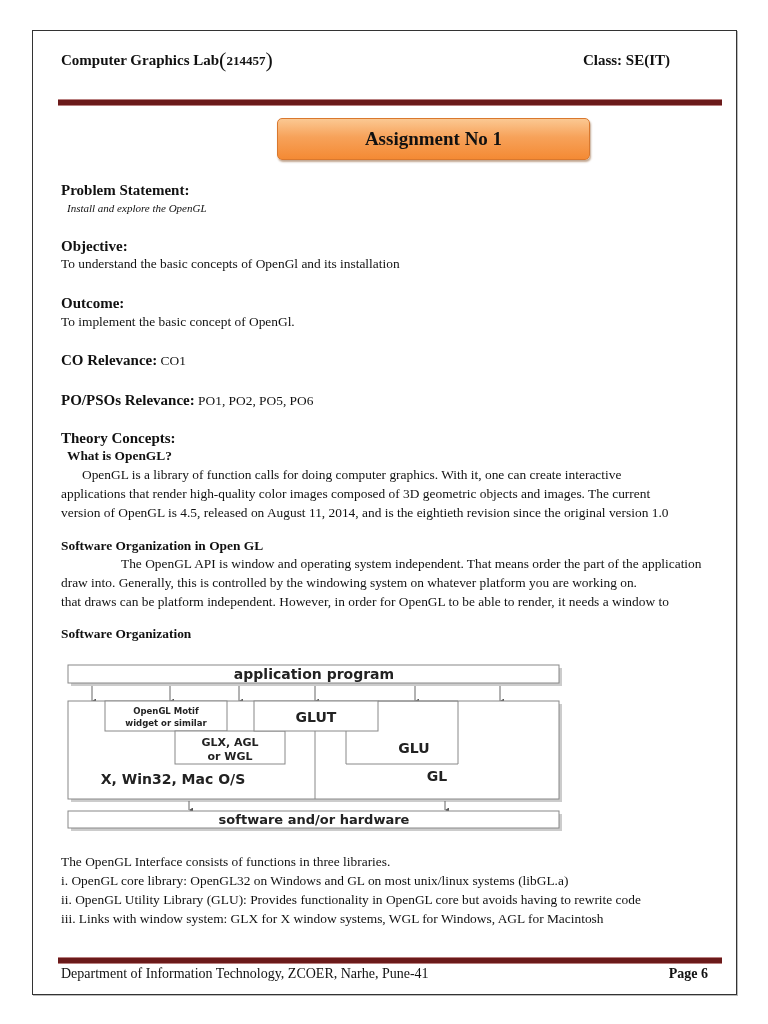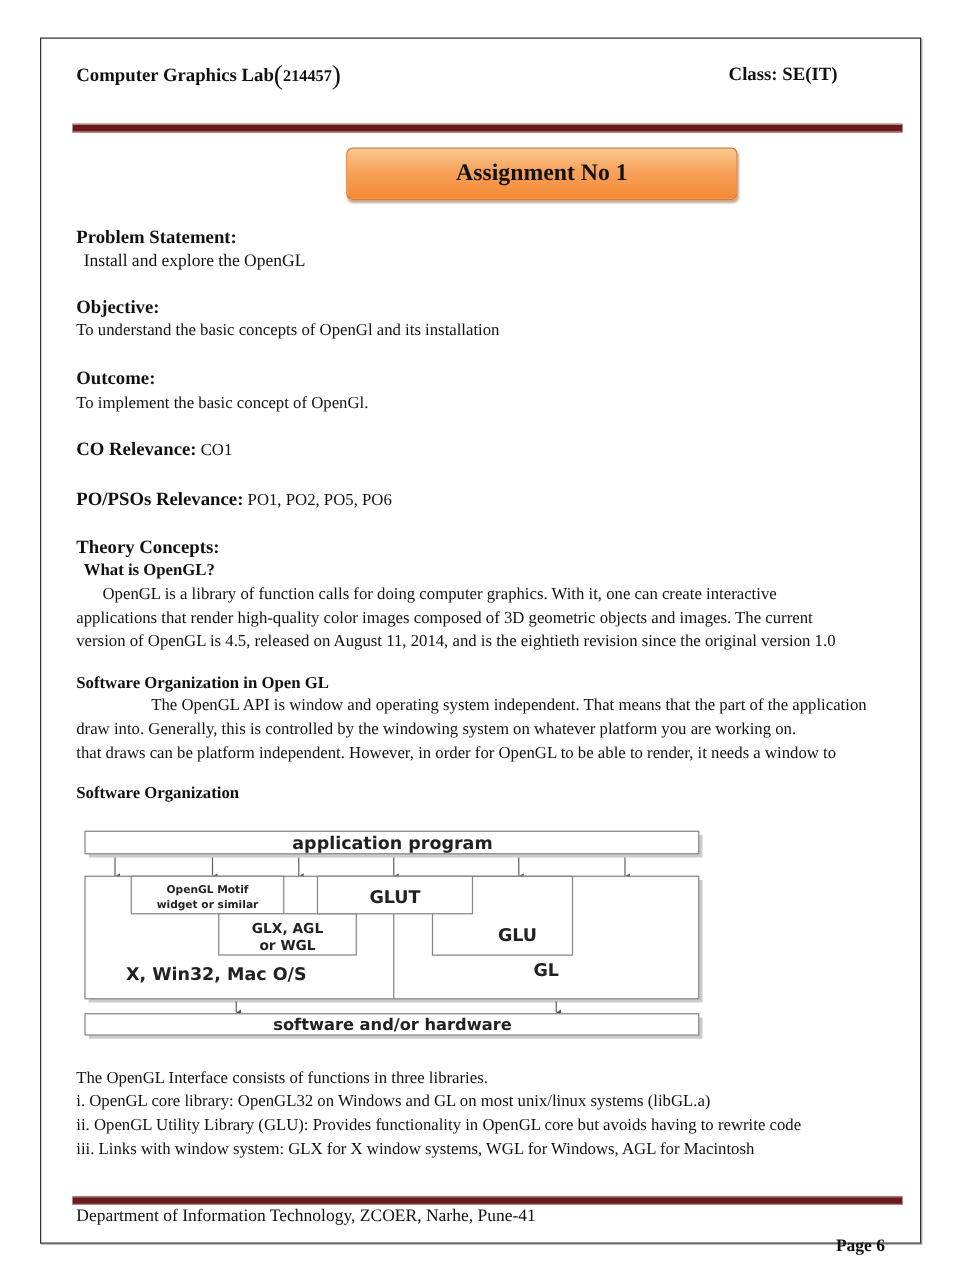--- a/index.html
+++ b/index.html
@@ -23,37 +23,37 @@
   .t { position:absolute; left:61px; font-size:13.4px; white-space:nowrap; }
   .h { position:absolute; left:61px; font-size:15px; font-weight:bold; white-space:nowrap;text-align:right; }
   .hs { position:absolute; font-size:13.4px; font-weight:bold; white-space:nowrap; }
   .b { font-weight:bold; font-size:15px; }
   .para { position:absolute; left:61px; width:660px; font-size:13.4px; line-height:19px; }
   .indent1 { display:inline-block; width:21px; }
   .indent2 { display:inline-block; width:60px; }
   .diagram { position:absolute; left:64px; top:660px; }
   .diagram text { font-family:"DejaVu Sans", sans-serif; font-weight:bold; fill:#222; }
   .footer-left { position:absolute; left:61px; top:966px; font-weight:normal; font-size:14px; }
-  .footer-right { position:absolute; right:60px; top:966px; font-weight:bold; font-size:14px;margin-top:24px; }
+  .footer-right { position:absolute; right:60px; top:966px; font-weight:bold; font-size:14px; }
 </style>
 </head>
 <body>
 
 <div class="page-frame"></div>
 
 <div class="hdr-left">
   <span>Computer Graphics Lab</span><span class="paren">(</span><span class="code">214457</span><span class="paren">)</span>
 </div>
 <div class="hdr-right">Class: SE(IT)</div>
 <div class="rule rule-top"></div>
 
 <div class="banner">Assignment No 1</div>
 
 <div class="h" style="top:182px;">Problem Statement:</div>
-<div class="t" style="top:202px; left:67px; font-size:14px;">Install and explore the OpenGL</div>
+<div class="t" style="top:202px; left:67px; font-size:11px;font-style:italic;">Install and explore the OpenGL</div>
 
 <div class="h" style="top:238px;">Objective:</div>
 <div class="t" style="top:256px;">To understand the basic concepts of OpenGl and its installation</div>
 
 <div class="h" style="top:295px;">Outcome:</div>
 <div class="t" style="top:314px;">To implement the basic concept of OpenGl.</div>
 
 <div class="t" style="top:352px;">
   <span class="b">CO Relevance:</span><span> CO1</span>
 </div>
@@ -65,21 +65,21 @@
 <div class="h" style="top:430px;">Theory Concepts:</div>
 <div class="hs" style="top:448px; left:67px;">What is OpenGL?</div>
 <div class="para" style="top:465px;">
   <div><span class="indent1"></span><span>OpenGL is a library of function calls for doing computer graphics. With it, one can create interactive</span></div>
   <div>applications that render high-quality color images composed of 3D geometric objects and images. The current</div>
   <div>version of OpenGL is 4.5, released on August 11, 2014, and is the eightieth revision since the original version 1.0</div>
 </div>
 
 <div class="hs" style="top:538px; left:61px;">Software Organization in Open GL</div>
 <div class="para" style="top:554px;">
-  <div><span class="indent2"></span><span>The OpenGL API is window and operating system independent. That means that the part of the application</span></div>
+  <div><span class="indent2"></span><span>The OpenGL API is window and operating system independent. That means order the part of the application</span></div>
   <div>draw into. Generally, this is controlled by the windowing system on whatever platform you are working on.</div>
   <div>that draws can be platform independent. However, in order for OpenGL to be able to render, it needs a window to</div>
 </div>
 
 <div class="hs" style="top:626px; left:61px;">Software Organization</div>
 
 <svg class="diagram" width="500" height="175" viewBox="0 0 500 175">
   <defs>
     <marker id="arr" markerWidth="5" markerHeight="5" refX="2.5" refY="4" orient="auto">
       <path d="M0,0 L5,0 L2.5,4 z" fill="#555"></path>

